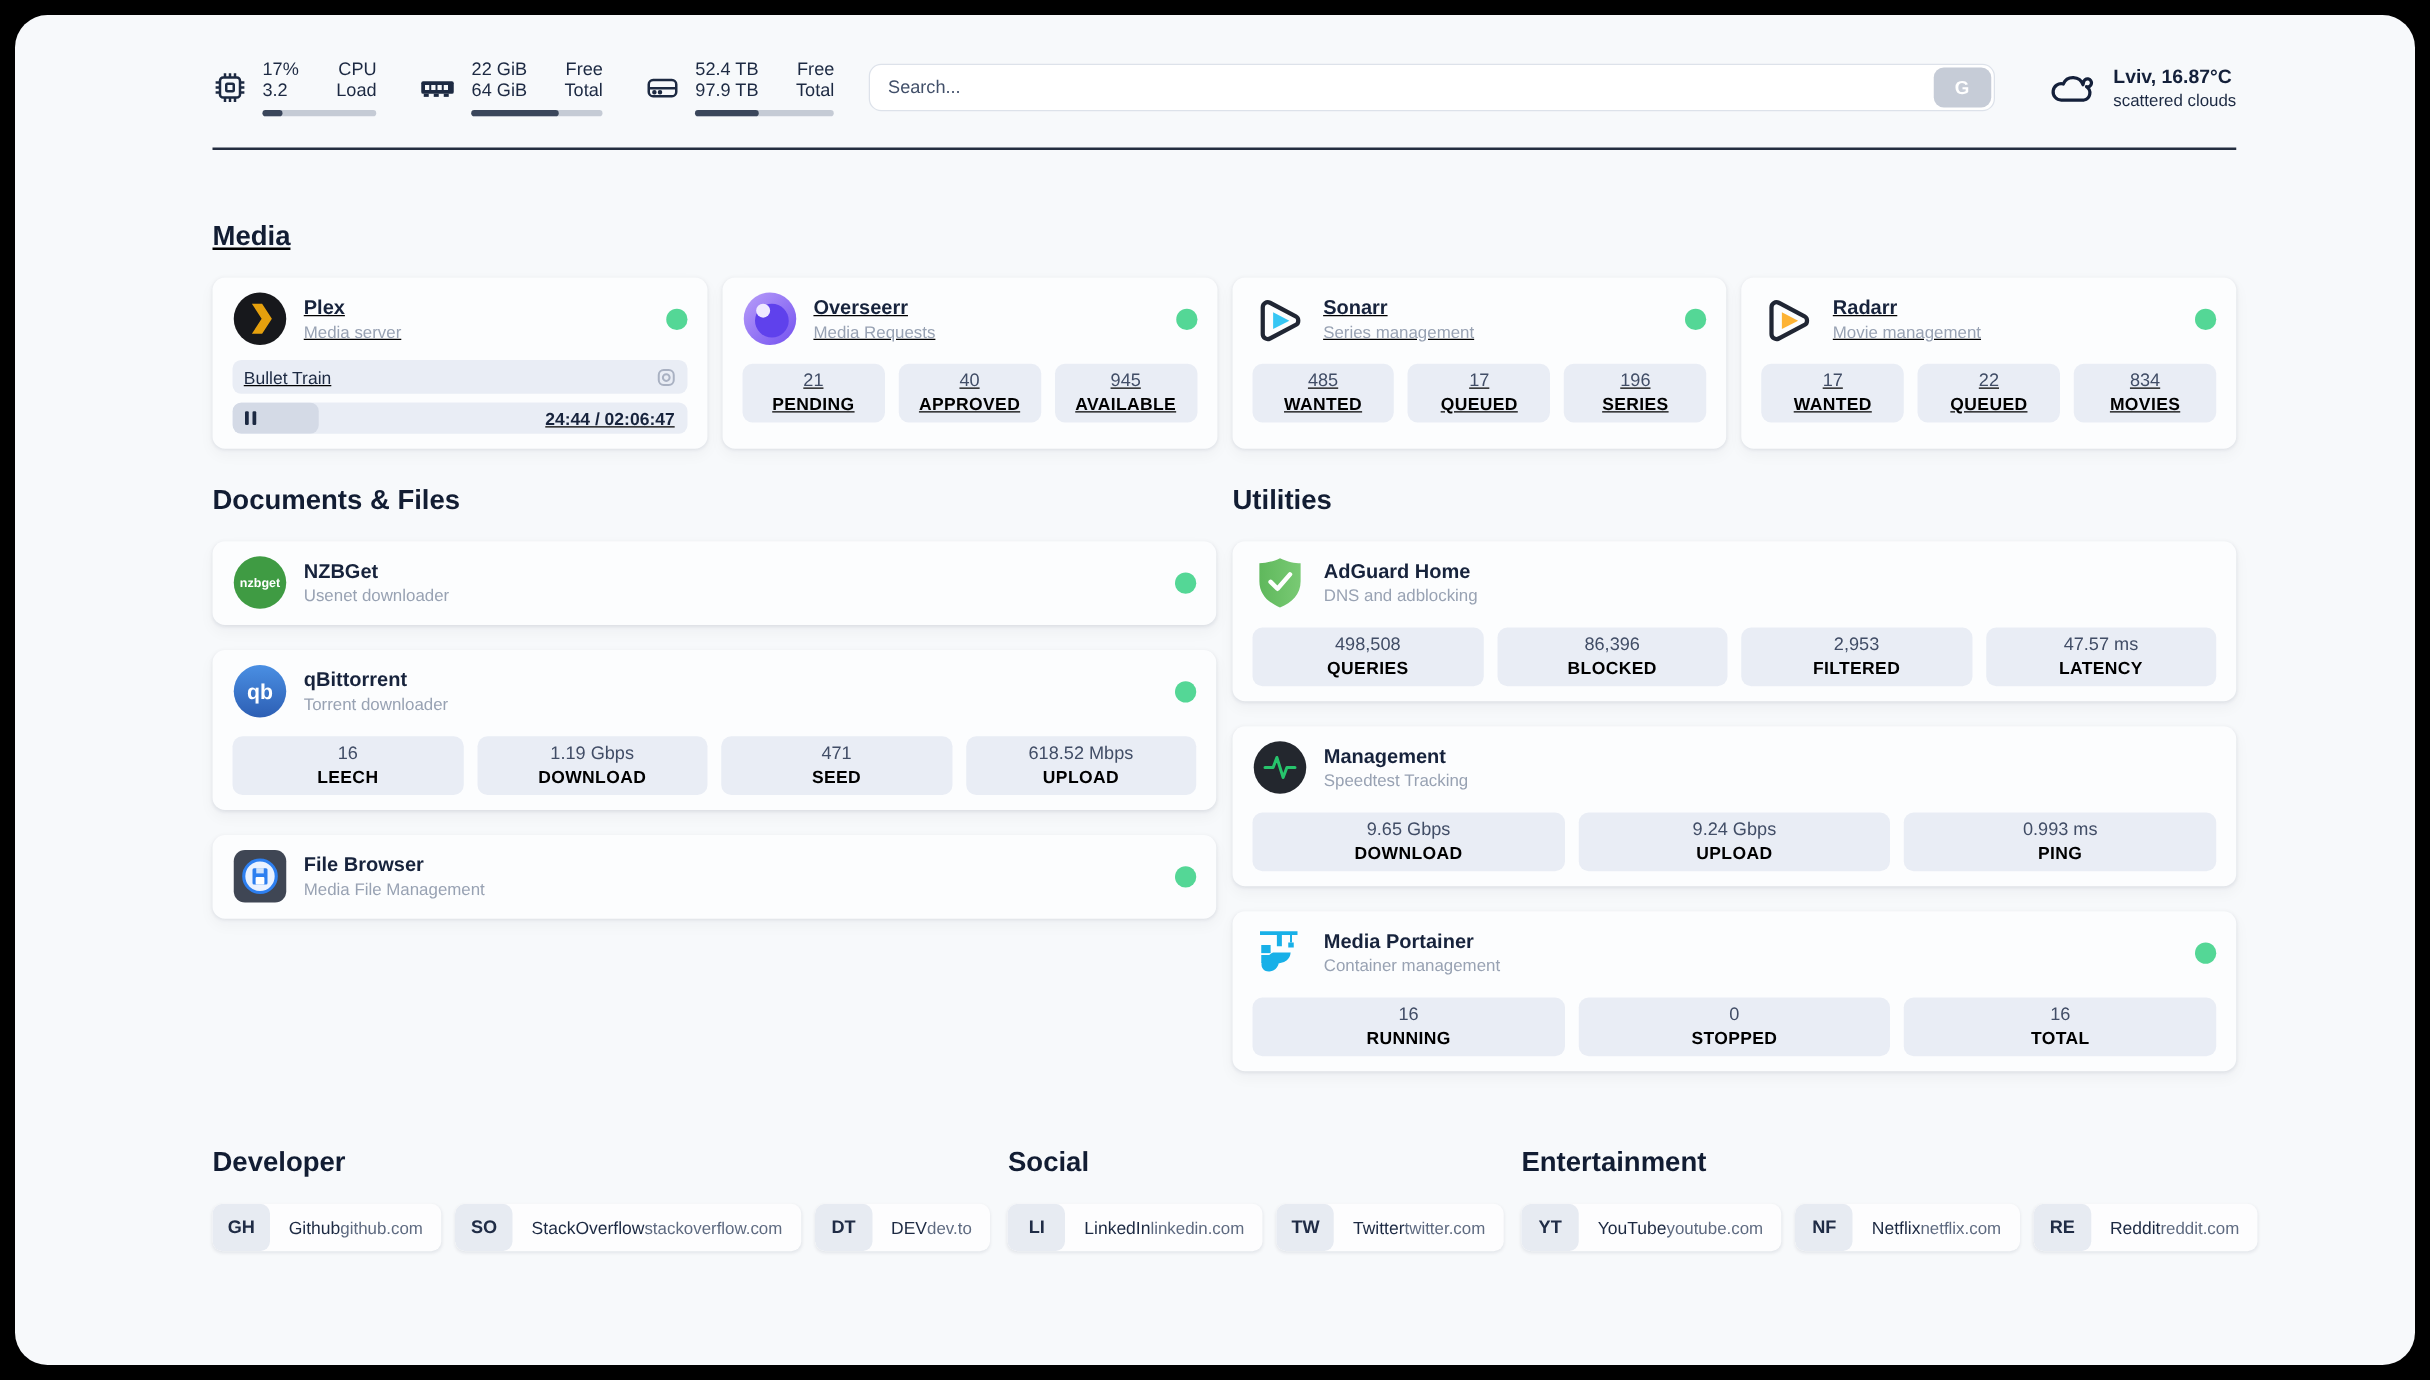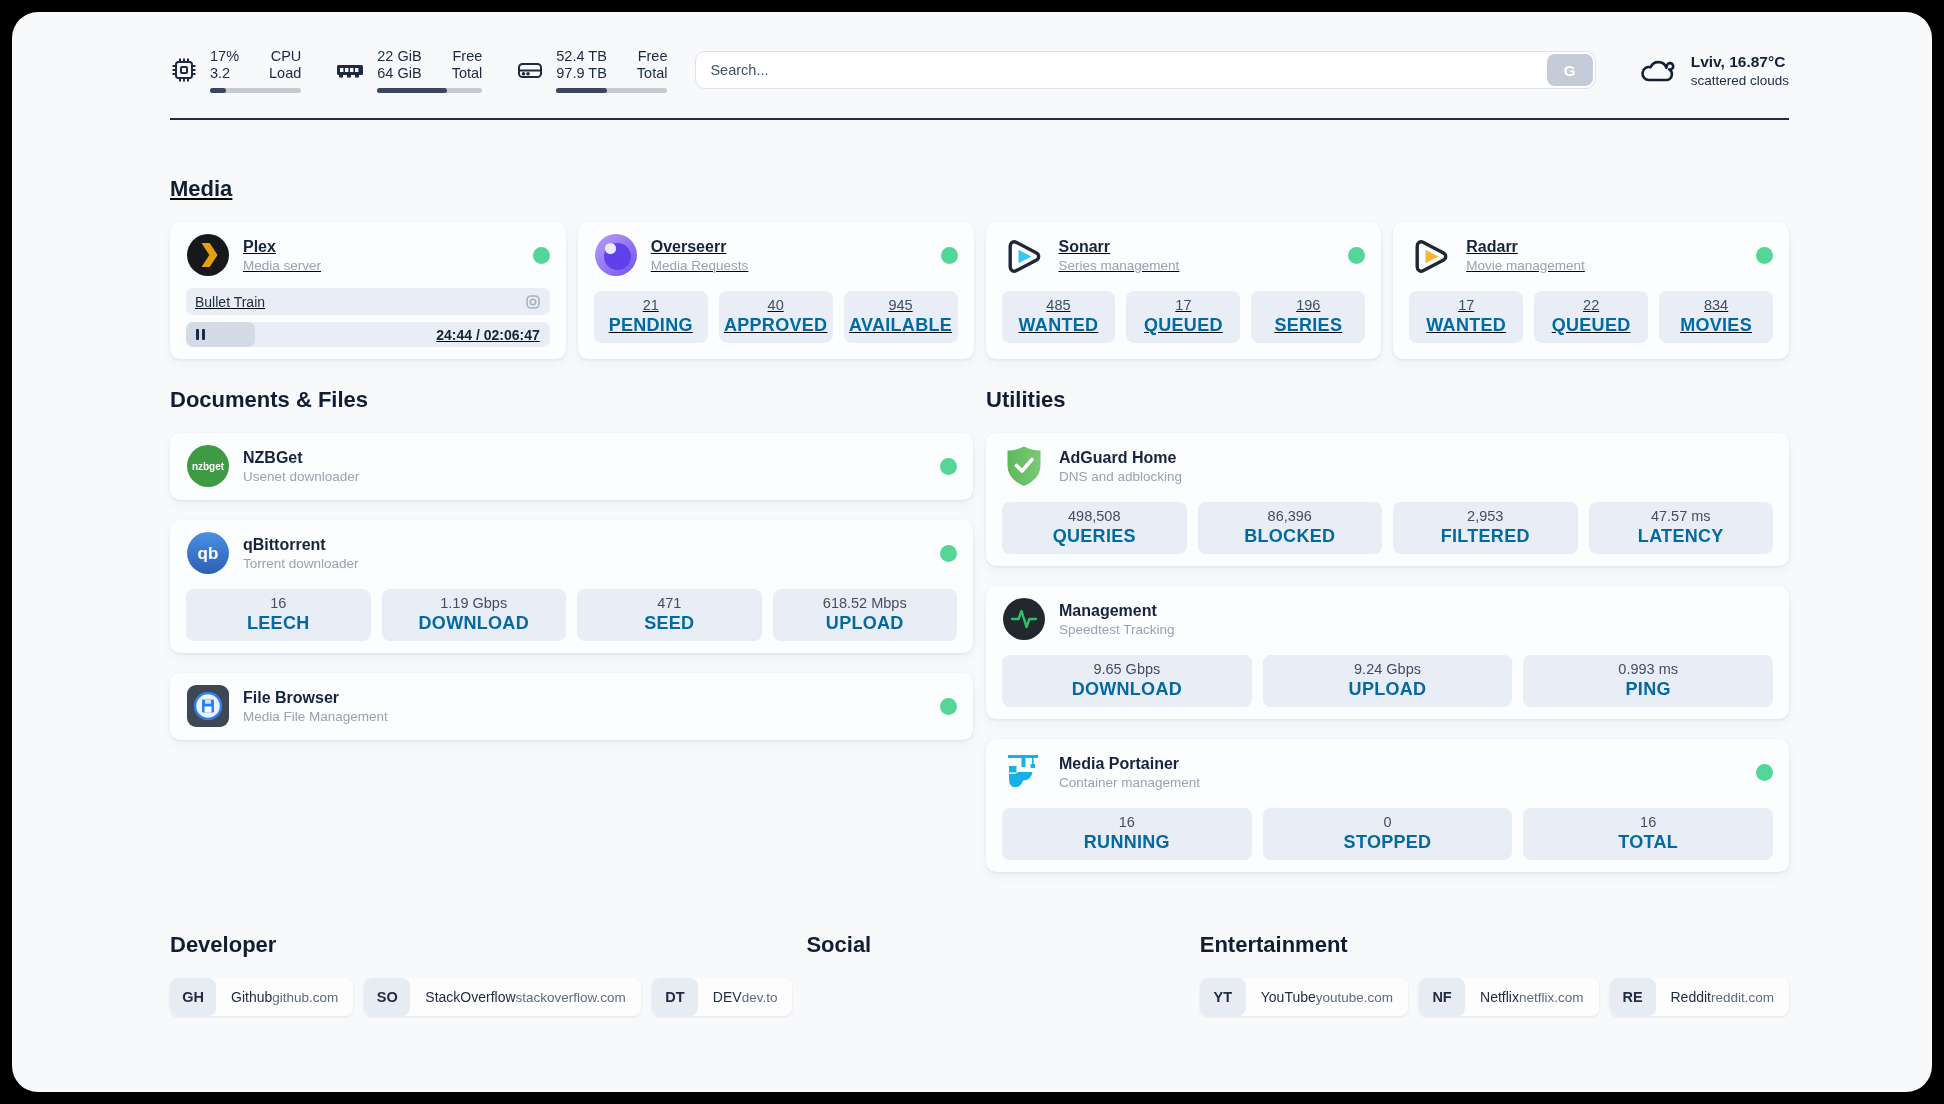--- a/index.html
+++ b/index.html
@@ -44,21 +44,21 @@
   .card-head { display:flex; align-items:center; gap:13px; }
   .app-icon { width:44px; height:44px; flex:none; }
   .app-name { font-size:16px; font-weight:600; color:#17233c; }
   .app-desc { font-size:13.5px; color:#98a2b3; margin-top:2px; }
   .status-dot { width:17px; height:17px; border-radius:50%; background:#54d796;
                 margin-left:auto; flex:none; }
 
   .stats-row { display:flex; gap:11px; margin-top:14px; }
   .stat { flex:1; background:#e9edf5; border-radius:8px; text-align:center; padding:6px 2px 7px; }
   .stat-value { font-size:14.5px; color:#414d66; }
-  .stat-label { font-size:18px; font-weight:700; color:#0369a1; margin-top:2px; letter-spacing:.3px; }
+  .stat-label { font-size:14px; font-weight:700; color:#000000; margin-top:2px; letter-spacing:.3px; }
 
   
   .media-row { margin-top:11px; background:#e9edf5; border-radius:7px; height:27px;
        display:flex; align-items:center; padding:0 9px; font-size:14px; font-weight:500; color:#1c2942; }
   .cast { margin-left:auto; display:flex; }
   .progress-row { margin-top:7px; background:#e9edf5; border-radius:7px; height:25px;
        position:relative; display:flex; align-items:center; overflow:hidden; }
   .progress-played { position:absolute; left:0; top:0; bottom:0; background:#d4dae6; border-radius:7px; }
   .pause-btn { position:relative; margin-left:10px; display:flex; gap:3px; background:none;
        border:none; cursor:pointer; padding:0; }
@@ -493,20 +493,32 @@
         <div class="link-row">
           <span class="link-badge">DT</span>
           <span class="link-name">DEV</span>
           <span class="link-url">dev.to</span>
         </div>
       </div>
     </div>
 
     <div>
       <div class="section-title">Social</div>
+      <div class="link-rows">
+        <div class="link-row">
+          <span class="link-badge">LI</span>
+          <span class="link-name">LinkedIn</span>
+          <span class="link-url">linkedin.com</span>
+        </div>
+        <div class="link-row">
+          <span class="link-badge">TW</span>
+          <span class="link-name">Twitter</span>
+          <span class="link-url">twitter.com</span>
+        </div>
+      </div>
     </div>
 
     <div>
       <div class="section-title">Entertainment</div>
       <div class="link-rows">
         <div class="link-row">
           <span class="link-badge">YT</span>
           <span class="link-name">YouTube</span>
           <span class="link-url">youtube.com</span>
         </div>

